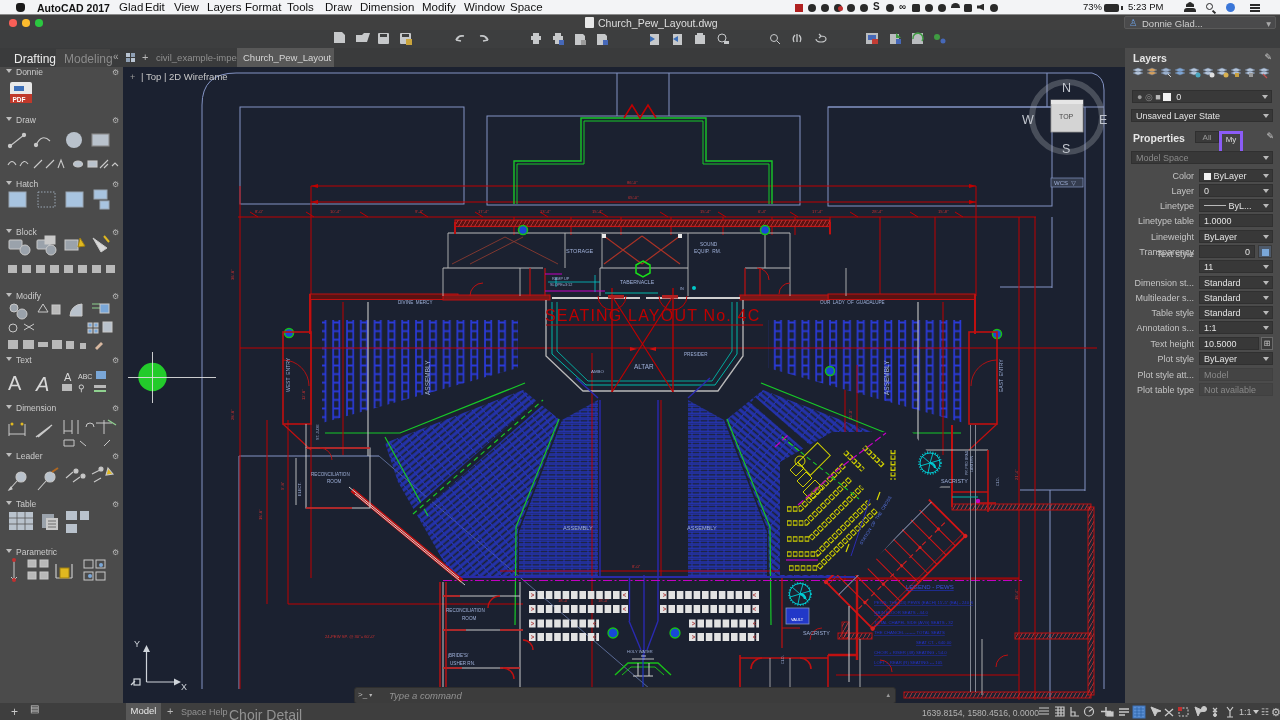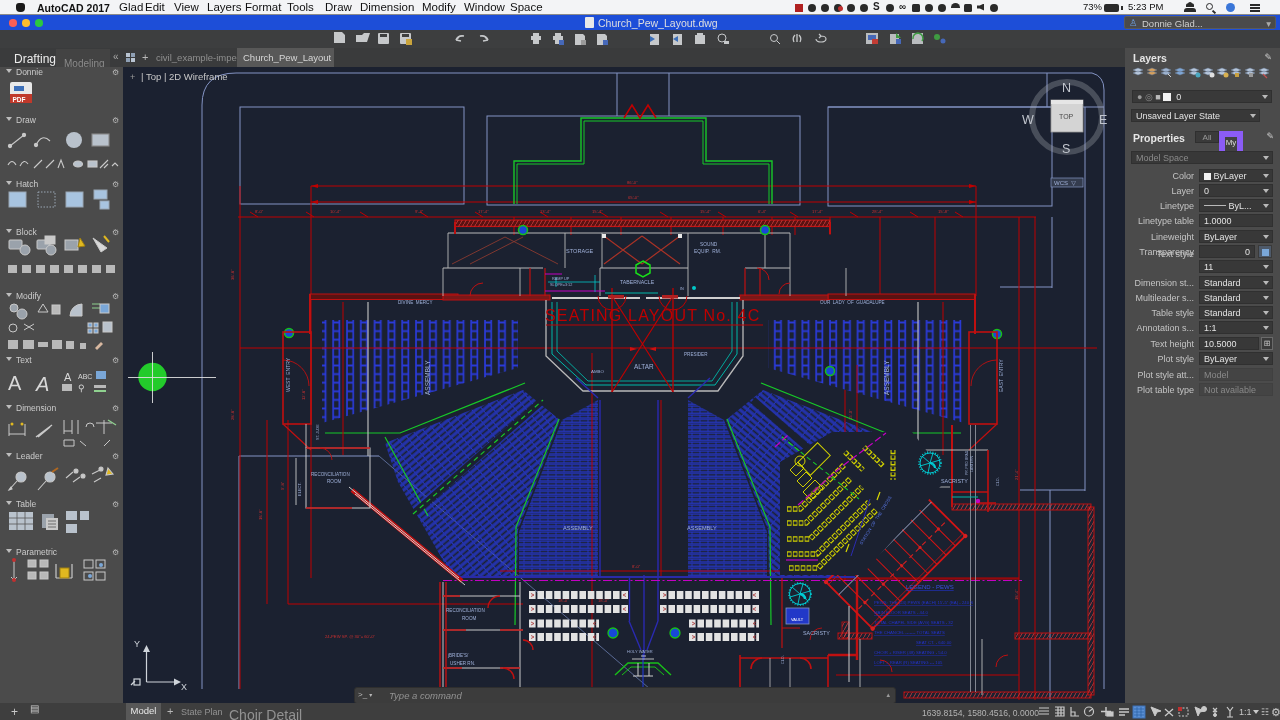--- a/index.html
+++ b/index.html
@@ -1,18 +1,18 @@
 <!DOCTYPE html>
 <html><head><meta charset="utf-8">
 <style>
 *{margin:0;padding:0;box-sizing:border-box}
 html,body{width:1280px;height:720px;overflow:hidden;background:#1c2231;font-family:"Liberation Sans",sans-serif}
 #menubar{position:absolute;left:0;top:0;width:1280px;height:15px;background:#f3f4f6;color:#111;font-size:11.5px;border-bottom:1px solid #8a8a8a}
 #menubar span{position:absolute;top:1px;white-space:nowrap}
-#titlebar{position:absolute;left:0;top:15px;width:1280px;height:15px;background:#1d4ed8}
+#titlebar{position:absolute;left:0;top:15px;width:1280px;height:15px;background:#404040}
 .tl{position:absolute;top:4px;width:7.5px;height:7.5px;border-radius:50%}
 #toolbar{position:absolute;left:0;top:30px;width:1280px;height:18px;background:#3d3e3f}
 #tabrow{position:absolute;left:0;top:48px;width:1280px;height:19px;background:#3a3b3c}
 #leftpal{position:absolute;left:0;top:67px;width:123px;height:636px;background:#4b4b4b}
 #canvas{position:absolute;left:123px;top:67px;width:1002px;height:636px;background:#1b2130}
 #rightpal{position:absolute;left:1125px;top:48px;width:155px;height:655px;background:#4b4b4b;color:#c9c9c9}
 #statusbar{position:absolute;left:0;top:703px;width:1280px;height:17px;background:#3e3e3e}
 #cmdbar{position:absolute;left:354px;top:687px;width:542px;height:17px;background:#3c3c3c;border:1px solid #2e2e2e;border-radius:3px}
 .w{background:#383838;border:1px solid #303030;color:#e3e3e3;font-size:9px;position:absolute;height:13px;line-height:12px;padding-left:4px;white-space:nowrap;overflow:hidden}
 .lb{position:absolute;color:#c4c4c4;font-size:9px;text-align:right;white-space:nowrap}
@@ -70,21 +70,21 @@
  <div style="position:absolute;left:598px;top:2px;color:#dfdfdf;font-size:10.5px;white-space:nowrap">Church_Pew_Layout.dwg</div>
  <div style="position:absolute;left:1124px;top:1px;width:152px;height:13px;background:#4a4a4b;border:1px solid #5a5a5a;border-radius:2px;color:#cfcfcf;font-size:9.5px">
    <span style="position:absolute;left:4px;top:0px;color:#6d9fe0">♙</span>
       <span style="position:absolute;left:17px;top:1px">Donnie Glad...</span>
    <span style="position:absolute;right:4px;top:1px;color:#aaa">▾</span>
  </div>
 </div>
 <div id="tabrow">
  <span style="position:absolute;left:14px;top:4px;color:#ececec;font-size:12px">Drafting</span>
  <div style="position:absolute;left:56px;top:1px;width:54px;height:18px;background:#434343"></div>
- <span style="position:absolute;left:64px;top:10px;color:#8b8b8b;font-size:10px">Modeling</span>
+ <span style="position:absolute;left:64px;top:4px;color:#8b8b8b;font-size:12px">Modeling</span>
  <span style="position:absolute;left:113px;top:3px;color:#a9a9a9;font-size:10px">«</span>
  <div style="position:absolute;left:126px;top:5px;width:4px;height:4px;background:#b9c4d2"></div>
  <div style="position:absolute;left:131px;top:5px;width:4px;height:4px;background:#8fa0b5"></div>
  <div style="position:absolute;left:126px;top:10px;width:4px;height:4px;background:#8fa0b5"></div>
  <div style="position:absolute;left:131px;top:10px;width:4px;height:4px;background:#b9c4d2"></div>
  <span style="position:absolute;left:142px;top:3px;color:#b9b9b9;font-size:11px">+</span>
  <span style="position:absolute;left:156px;top:4px;color:#8f8f8f;font-size:9.5px">civil_example-imperial</span>
  <div style="position:absolute;left:237px;top:0px;width:97px;height:19px;background:#585858"></div>
  <span style="position:absolute;left:243px;top:4px;color:#d6d6d6;font-size:9.5px">Church_Pew_Layout</span>
 </div>
@@ -726,24 +726,24 @@
         <rect x="104" y="7" width="4" height="4" fill="#c8a040" stroke="none"></rect>
 <path d="M114,4 l5,-2 5,2 -5,2 z M114,7 l5,-2 5,2 -5,2 z" fill="#b8c8dc"></path>
         <rect x="118" y="7" width="4" height="4" fill="#9a9a9a" stroke="none"></rect>
 <path d="M128,4 l5,-2 5,2 -5,2 z M128,7 l5,-2 5,2 -5,2 z" fill="#b8c8dc"></path>
         <path d="M132,8 l4,4" stroke="#c05050" stroke-width="1.2"></path>
 </g>
 </svg>
  <div class="w" style="left:7px;top:42px;width:140px;background:#393939">
    <span style="color:#9a9a9a">●</span>&nbsp;<span style="color:#8a8a8a">◎</span>&nbsp;<span style="color:#b9b9b9">■</span>&nbsp;<span style="display:inline-block;width:8px;height:8px;background:#f2f2f2;vertical-align:-1px"></span>&nbsp;&nbsp;0<span class="dd"></span>
  </div>
- <div class="w" style="left:6px;top:61px;width:129px">Unsaved Layer State<span class="dd"></span></div>
+ <div class="w" style="left:6px;top:61px;width:142px">Unsaved Layer State<span class="dd"></span></div>
  <div style="position:absolute;left:8px;top:84px;font-size:10.5px;font-weight:bold;color:#e6e6e6">Properties</div>
  <div style="position:absolute;left:70px;top:83px;width:24px;height:12px;background:#3a3a3a;border:1px solid #2f2f2f;color:#9a9a9a;font-size:8px;text-align:center;line-height:12px">All</div>
- <div style="position:absolute;left:94px;top:83px;width:24px;height:28px;background:#424242;border:6px solid #8b5cf6;color:#dadada;font-size:8px;text-align:center;line-height:12px">My</div>
+ <div style="position:absolute;left:94px;top:83px;width:24px;height:28px;background:#424242;border:3px solid #8b5cf6;color:#dadada;font-size:8px;text-align:center;line-height:12px">My</div>
  <div style="position:absolute;right:6px;top:83px;color:#cfcfcf;font-size:9px">✎</div>
  <div class="w" style="left:6px;top:103px;width:142px;color:#8a8a8a">Model Space<span class="dd"></span></div>
 <div class="lb" style="right:86px;top:123px;width:70px">Color</div>
 <div class="w" style="left:74px;top:121px;width:74px"><span style="display:inline-block;width:7px;height:7px;background:#f2f2f2;vertical-align:-1px"></span>&nbsp;ByLayer<span class="dd"></span></div>
 <div class="lb" style="right:86px;top:138px;width:70px">Layer</div>
 <div class="w" style="left:74px;top:136px;width:74px">0<span class="dd"></span></div>
 <div class="lb" style="right:86px;top:153px;width:70px">Linetype</div>
 <div class="w" style="left:74px;top:151px;width:74px"><span style="display:inline-block;width:22px;height:1px;background:#b9b9b9;vertical-align:3px"></span>&nbsp;ByL...<span class="dd"></span></div>
 <div class="lb" style="right:86px;top:168px;width:70px">Linetype table</div>
 <div class="w" style="left:74px;top:166px;width:74px">1.0000</div>
@@ -777,21 +777,21 @@
 <div id="cmdbar">
  <div style="position:absolute;left:3px;top:2px;width:24px;height:11px;color:#b9b9b9;font-size:8px">&gt;_ <span style="font-size:6px">▾</span></div>
  <div style="position:absolute;left:34px;top:2px;color:#929292;font-size:9.5px;font-style:italic">Type a command</div>
  <div style="position:absolute;right:5px;top:3px;color:#9a9a9a;font-size:7px">▴</div>
 </div>
 <div id="statusbar">
  <span style="position:absolute;left:11px;top:2px;color:#c9c9c9;font-size:12px">+</span>
  <span style="position:absolute;left:30px;top:0px;color:#c9c9c9;font-size:10px">▤</span>
  <div style="position:absolute;left:126px;top:0px;width:35px;height:17px;background:#585858;color:#e8e8e8;font-size:9.5px;text-align:center;line-height:16px">Model</div>
  <span style="position:absolute;left:167px;top:2px;color:#b9b9b9;font-size:11px">+</span>
- <span style="position:absolute;left:181px;top:4px;color:#929292;font-size:9px">State Plan</span>
+ <span style="position:absolute;left:181px;top:4px;color:#929292;font-size:9px">Space Help</span>
  <span style="position:absolute;left:229px;top:4px;color:#929292;font-size:14px">Choir Detail</span>
  <span style="position:absolute;left:922px;top:4.5px;color:#b4b4b4;font-size:8.6px">1639.8154, 1580.4516, 0.0000</span>
  <svg style="position:absolute;left:1037px;top:0px" width="243" height="17" viewBox="0 0 243 17">
   <g stroke="#c9c9c9" fill="none" stroke-width="1.2">
    <path d="M2,5 h10 M2,8 h10 M2,11 h10"></path>
    <path d="M18,4 h9 v9 h-9 M18,7 h9 M18,10 h9 M21,4 v9 M24,4 v9"></path>
    <path d="M34,4 v9 h8 M34,9 h4 v4"></path>
    <circle cx="52" cy="8.5" r="4.5"></circle>
         <path d="M52,8.5 l4,-3"></path>
    <path d="M64,8.5 h10 M69,4 v9" stroke-width="1.4"></path>

